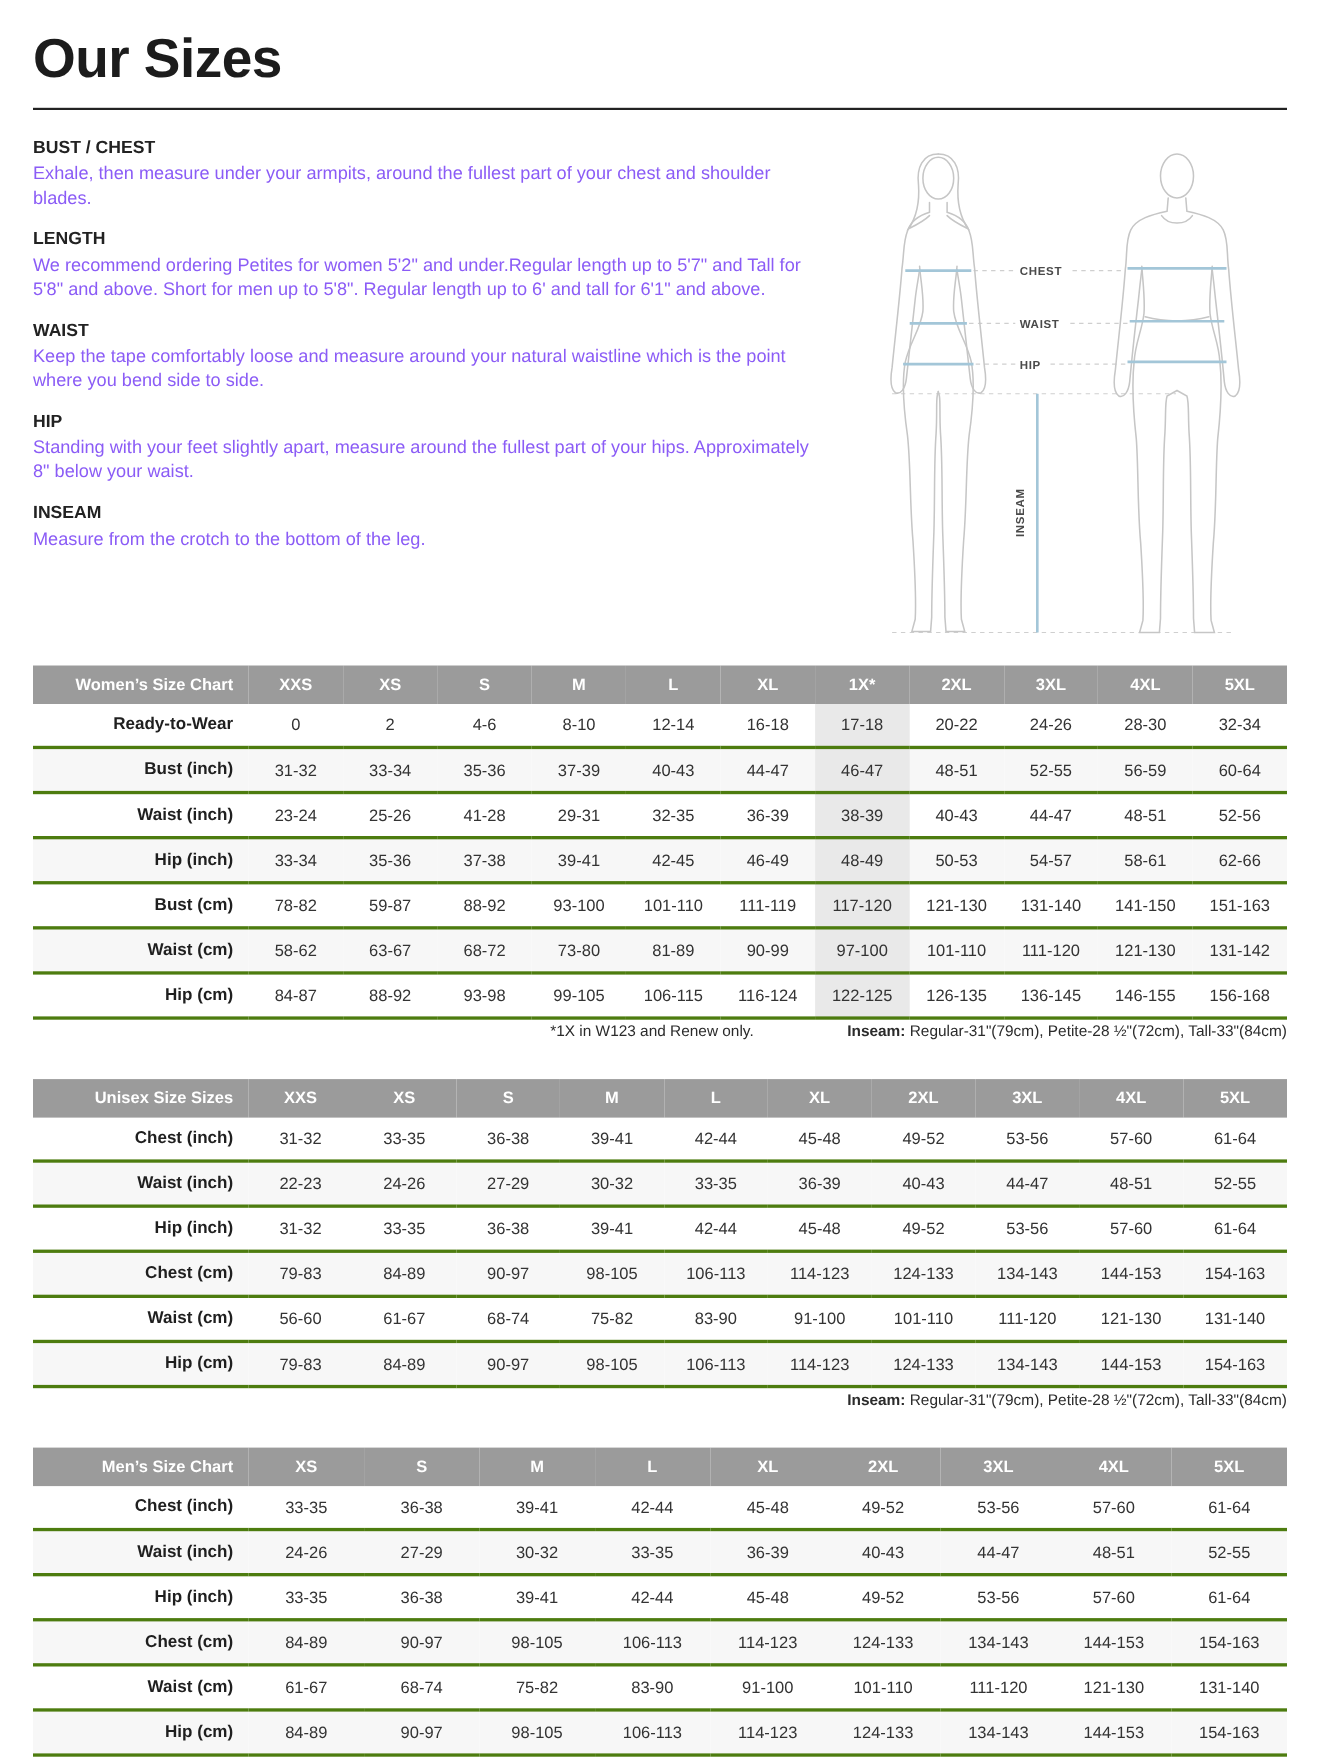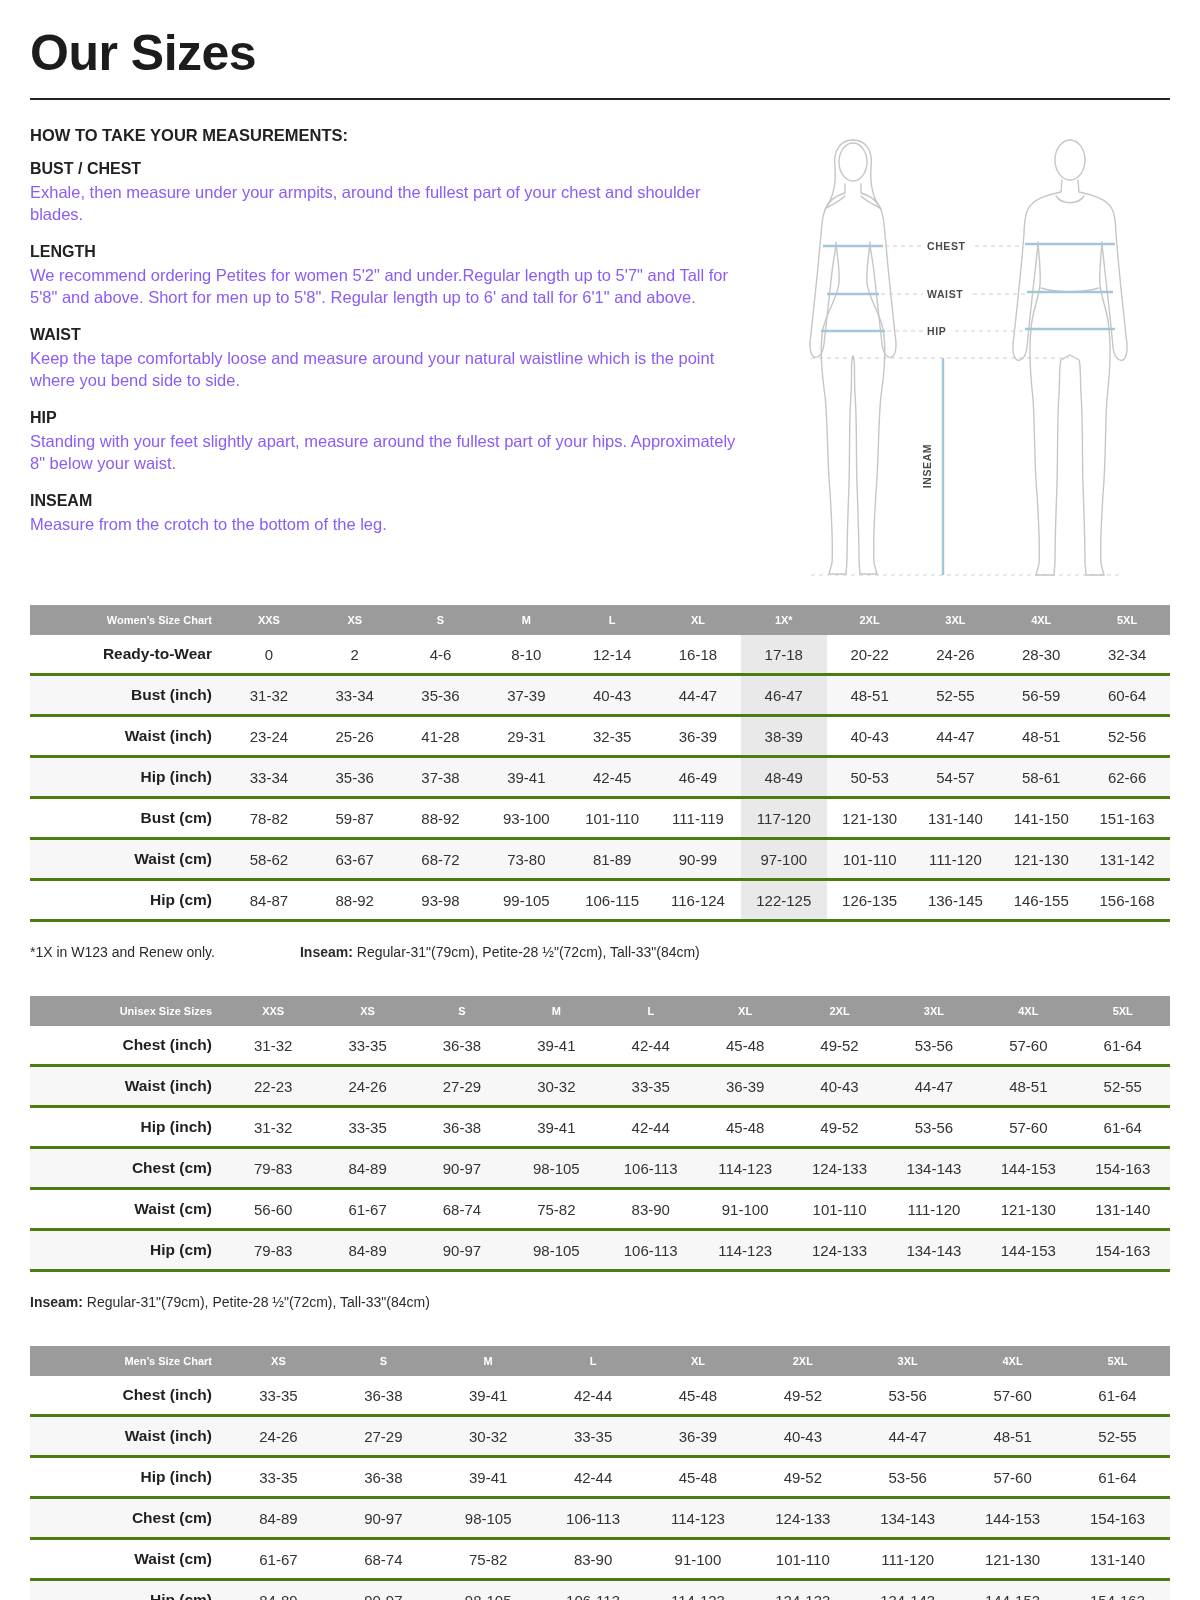--- a/index.html
+++ b/index.html
@@ -37,50 +37,49 @@
   .mline{stroke:var(--measure-blue);stroke-width:2.4;fill:none;}
   .dline{stroke:#cfcfcf;stroke-width:1;stroke-dasharray:4 4;fill:none;}
   .figlabel{fill:#4a4a4a;font-size:10.5px;font-weight:700;letter-spacing:.6px;font-family:"Liberation Sans","DejaVu Sans",sans-serif;}
 
   .tables-root{margin-top:14px;}
   .table-block{margin-top:36px;}
   .table-block:first-child{margin-top:14px;}
   table{width:100%;border-collapse:collapse;table-layout:fixed;}
   thead th{
     background:var(--header-gray);
-    color:#fff;font-weight:700;font-size:11px;
+    color:#fff;font-weight:700;font-size:15px;
     padding:9px 3px;text-align:center;
   }
   thead th.title-cell{width:196px;text-align:right;padding-right:14px;}
   tbody tr{border-bottom:3px solid #4d7c0f;}
   tbody tr:nth-child(even){background:var(--stripe);}
   tbody th{
     text-align:right;padding:10px 14px 10px 4px;
     font-weight:700;font-size:15.5px;color:#1f1f1f;
   }
   tbody td{text-align:center;font-size:15px;color:#333;padding:10px 2px;}
   tbody td.hl{background:var(--highlight);}
   .footnotes{
-    display:flex;justify-content:flex-start;gap:85px;
-    margin-top:22px;font-size:14px;color:#2b2b2b;
+    display:flex;justify-content:flex-end;gap:85px;
+    margin-top:2px;font-size:14px;color:#2b2b2b;
   }
   .footnotes b{font-weight:700;}
 </style>
 </head>
 <body>
 
 <div class="page">
 
   <h1 class="title">Our Sizes</h1>
   <hr class="title-rule">
 
   <div class="top">
 
     <div class="instructions">
-      <h2 class="instructions-heading">HOW TO TAKE YOUR MEASUREMENTS:</h2>
 
       <section class="section">
         <h3>BUST / CHEST</h3>
         <p>Exhale, then measure under your armpits, around the fullest part of your chest and shoulder blades.</p>
       </section>
 
       <section class="section">
         <h3>LENGTH</h3>
         <p>We recommend ordering Petites for women 5'2" and under.Regular length up to 5'7" and Tall for 5'8" and above. Short for men up to 5'8". Regular length up to 6' and tall for 6'1" and above.</p>
       </section>

